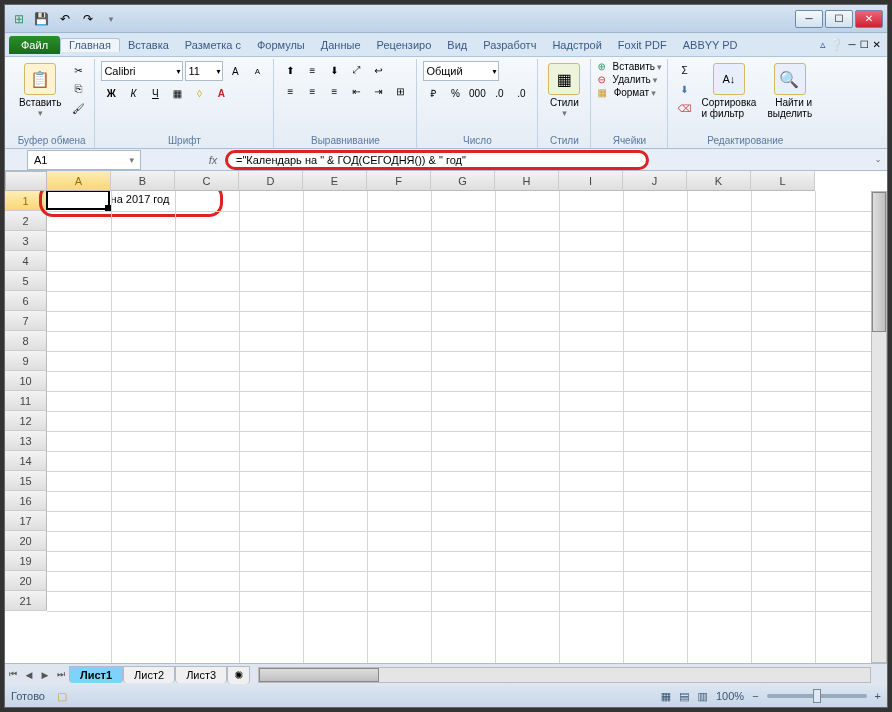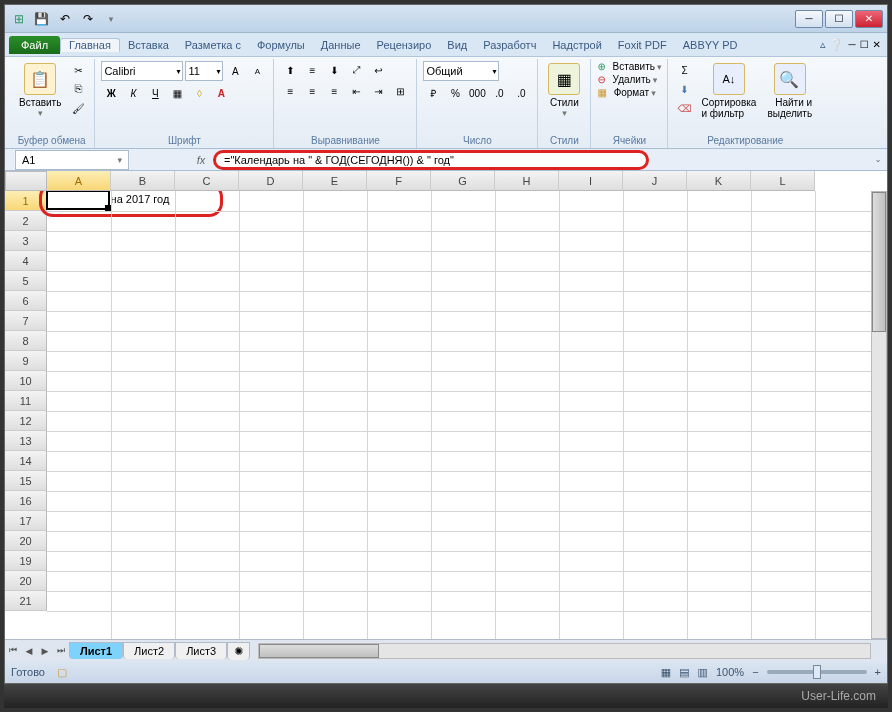--- a/index.html
+++ b/index.html
@@ -21,21 +21,21 @@
 .ribbon { height: 92px; background: linear-gradient(#f6f9fc,#e4ecf5); border-bottom: 1px solid #a9bed5; display:flex; padding: 2px 4px 0 4px;}
 .rgroup { border-right: 1px solid #c3d2e3; padding: 2px 6px 0 6px; display:flex; flex-direction:column; }
 .rgroup-content { display:flex; flex:1; gap:3px; align-items:flex-start;}
 .rgroup-label { font-size:10px; color:#5a7aa0; text-align:center; padding-bottom:2px; }
 .big-btn { display:flex; flex-direction:column; align-items:center; font-size:10px; cursor:pointer; padding:2px 4px; }
 .big-icon { width:32px; height:32px; background:#fdf3d0; border:1px solid #d5b860; border-radius:3px; margin-bottom:2px; display:flex; align-items:center; justify-content:center; font-size:16px;}
 .mini-btn { width:20px; height:18px; border:1px solid transparent; font-size:10px; display:flex; align-items:center; justify-content:center; cursor:pointer;}
 .mini-stack { display:flex; flex-direction:column; gap:1px;}
 .font-row { display:flex; gap:2px; align-items:center;}
 .font-combo { height:20px; border:1px solid #abc; background:#fff; font-size:11px; padding:0 2px; display:flex; align-items:center;}
-.fx-row { height: 22px; background:#e8eef7; border-bottom:1px solid #a9bed5; display:flex; align-items:center; }
+.fx-row { height: 22px; background:#e8eef7; border-bottom:1px solid #a9bed5; display:flex; align-items:center;padding-left:12px; }
 .namebox { width:114px; height: 20px; background:#fff; border:1px solid #abc; margin-left:10px; font-size:11px; display:flex; align-items:center; padding: 0 6px; justify-content: center;}
 .fx-label { width:24px; text-align:center; font-style:italic; font-size:11px; color:#666; }
 .formula-bar { flex:1; height: 20px; background:#fff; border: 3px solid #d22; border-radius: 12px; font-size:11px; padding:0 8px; display:flex; align-items:center; margin-right: 220px;}
 .formula-expand { width:18px; font-size:8px; color:#666; text-align:center; cursor:pointer;}
 .sheet-area { flex:1; display:flex; flex-direction:column; background:#fff; overflow:hidden; position:relative;}
 .col-headers { display:flex; height:20px; }
 .corner { width:42px; background:linear-gradient(#f3f3f3,#dedede); border:1px solid #bbb;}
 .col-h { width:64px; background:linear-gradient(#f3f3f3,#dedede); border-right:1px solid #ccc; border-bottom:1px solid #bbb; font-size:11px; display:flex; align-items:center; justify-content:center; color:#444;}
 .col-h.active { background: linear-gradient(#fdeeb5,#f8d776); color:#a16a00;}
 .grid-body { flex:1; display:flex; overflow:hidden;}
@@ -351,16 +351,13 @@
       <span>▥</span>
       <span>100%</span>
       <span>−</span>
       <div class="zoom-slider">
             <div class="zoom-thumb"></div>
           </div>
       <span>+</span>
     </div>
   </div>
 </div>
-<div class="footer">
-      <span>User-Life.com</span>
-    </div>
 </div>
 
 </body></html>

